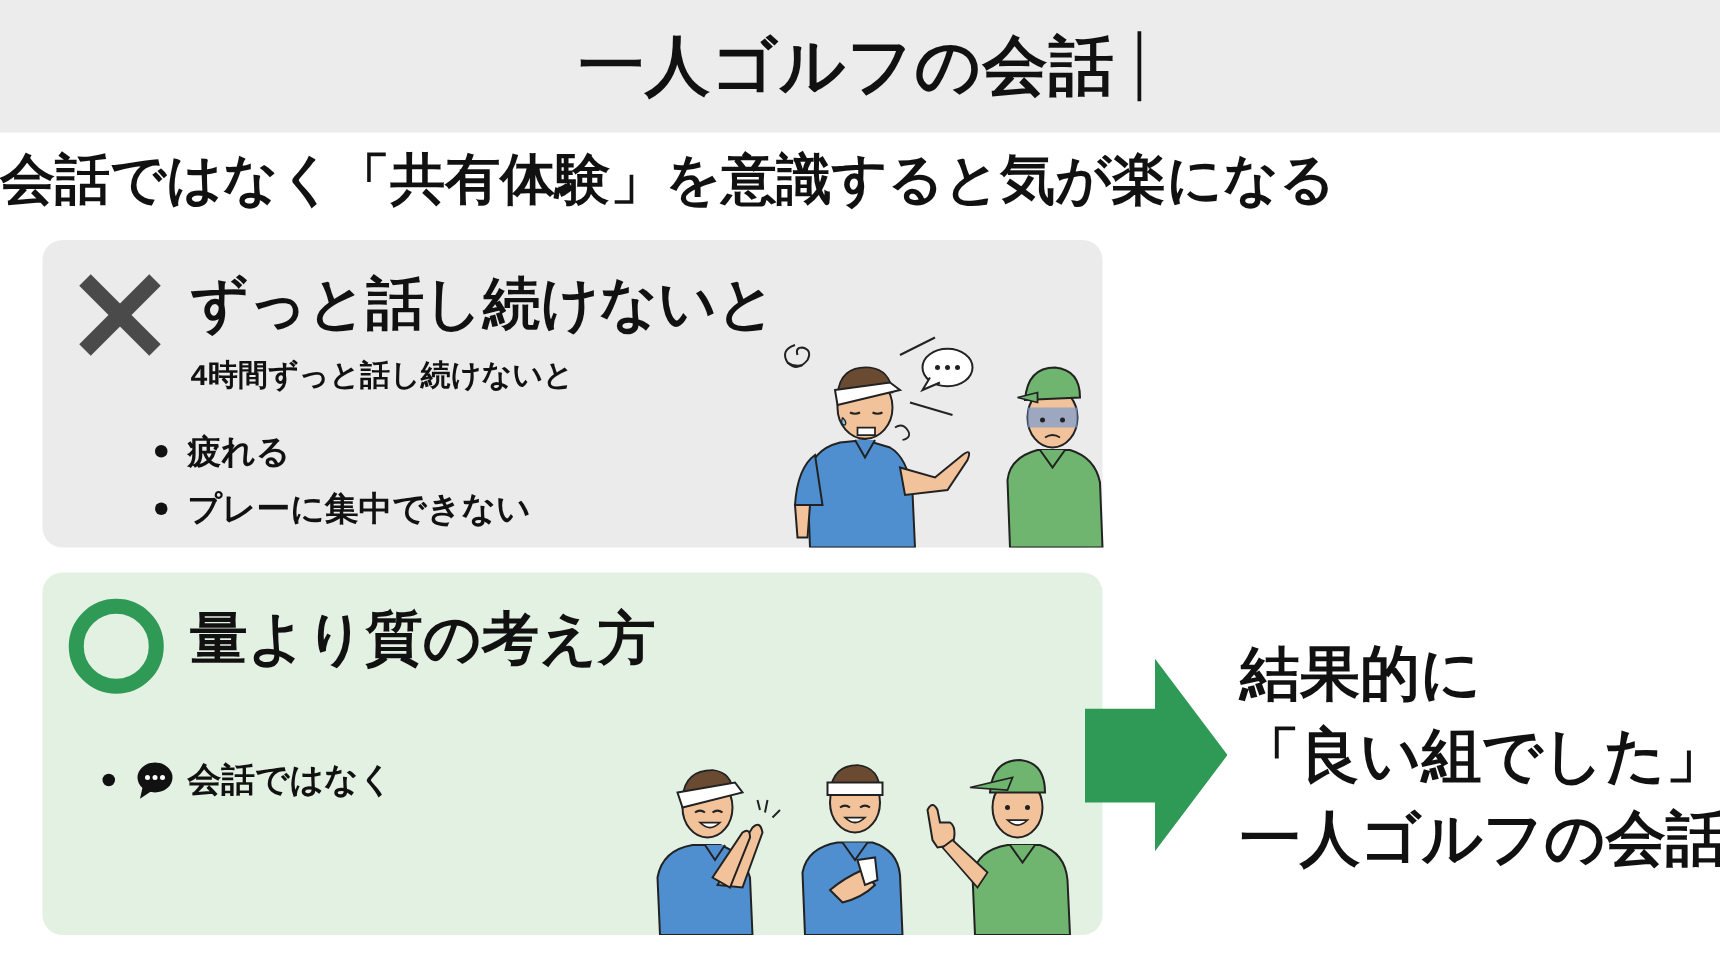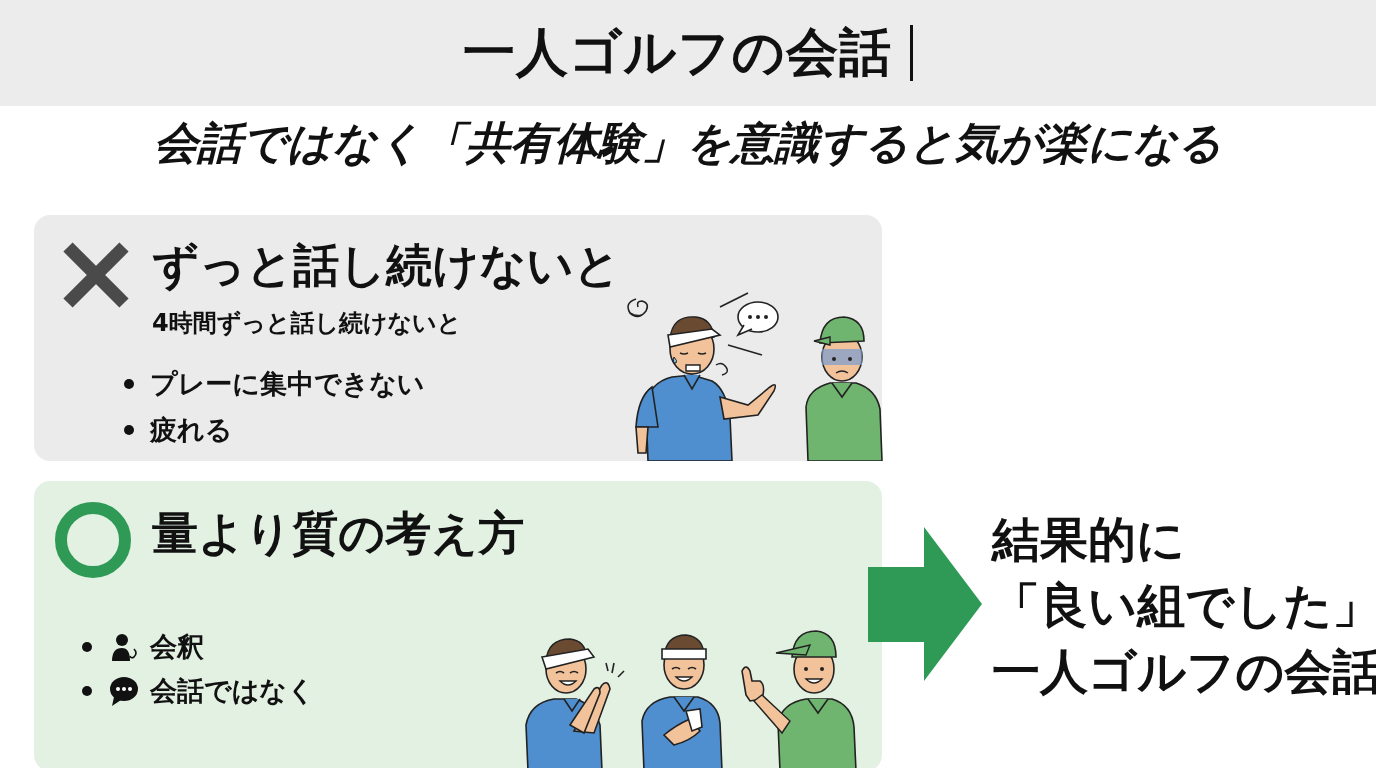--- a/index.html
+++ b/index.html
@@ -13,42 +13,43 @@
     position: absolute; left: 0; top: 0; width: 1376px; height: 106px;
     background: #ececec;
     display: flex; align-items: center; justify-content: center;
   }
   .title-text {
     font-size: 52px; font-weight: bold; letter-spacing: 1px; color: #111;
     display: flex; align-items: center; gap: 18px;
   }
   .title-sep { display: inline-block; width: 3px; height: 56px; background: #111; }
   .subtitle {
-    position: absolute; left: 0; top: 114px; width: 1376px; text-align: center;
-    font-size: 44px; font-weight: bold; color: #111; letter-spacing: 0px; font-style: italic;
+    position: absolute; left: 0; top: 114px; width: 1376px; 
+    font-size: 44px; font-weight: bold; color: #111; letter-spacing: 0px;
   }
   .panel {
-    position: absolute; border-radius: 16px; margin-top: 23px;
+    position: absolute; border-radius: 16px;
   }
   .panel-bad { left: 34px; top: 192px; width: 848px; height: 246px; background: #ebebeb; }
   .panel-good { left: 34px; top: 458px; width: 848px; height: 290px; background: #e3f1e3; }
 
   .mark-x { position: absolute; left: 26px; top: 24px; width: 72px; height: 72px; }
   .mark-o { position: absolute; left: 18px; top: 18px; width: 82px; height: 82px; }
 
   .panel-heading {
     position: absolute; left: 118px; font-size: 46px; font-weight: bold; color: #111;
     white-space: nowrap;
   }
   .panel-bad .panel-heading { top: 20px; }
   .panel-good .panel-heading { top: 22px; }
 
   .panel-desc {
     position: absolute; left: 118px; font-size: 24px; font-weight: bold; color: #111;
     white-space: nowrap;
+    font-family: Liberation Mono, monospace;
   }
   .panel-bad .panel-desc { top: 92px; }
   .panel-good .panel-desc { top: 92px; }
 
   .bullets { position: absolute; list-style: none; margin: 0; padding: 0; }
   .panel-bad .bullets { left: 90px; top: 146px; }
   .panel-good .bullets { left: 48px; top: 144px; }
   .bullets li {
     display: flex; align-items: center; font-size: 27px; font-weight: bold; color: #111;
     height: 44px; white-space: nowrap;
@@ -86,25 +87,25 @@
 <div class="panel panel-bad">
   <svg class="mark-x" viewBox="0 0 72 72">
     <line x1="8" y1="8" x2="64" y2="64" stroke="#4a4a4a" stroke-width="13"></line>
     <line x1="64" y1="8" x2="8" y2="64" stroke="#4a4a4a" stroke-width="13"></line>
   </svg>
   <div class="panel-heading">ずっと話し続けないと</div>
   <div class="panel-desc">4時間ずっと話し続けないと</div>
   <ul class="bullets">
     <li>
       <span class="dot"></span>
-      <span>プレーに集中できない</span>
+      <span>疲れる</span>
     </li>
     <li>
       <span class="dot"></span>
-      <span>疲れる</span>
+      <span>プレーに集中できない</span>
     </li>
   </ul>
 
   <svg class="illus illus-bad" viewBox="0 0 284 184">
 
     <g fill="none" stroke="#222" stroke-width="1.6">
       <path d="M28 22 q-12 4 -6 14 q8 8 16 -2 q4 -8 -4 -10 q-6 0 -4 6"></path>
       <path d="M22 36 q6 4 12 2"></path>
     </g>
 
@@ -144,29 +145,20 @@
     <path d="M228 96 q6 -4 12 0" stroke="#222" stroke-width="1.4" fill="none"></path>
   </svg>
 </div>
 
 <div class="panel panel-good">
   <svg class="mark-o" viewBox="0 0 82 82">
     <circle cx="41" cy="41" r="32" fill="none" stroke="#2e9a55" stroke-width="12"></circle>
   </svg>
   <div class="panel-heading">量より質の考え方</div>
   <ul class="bullets">
-    <li>
-      <span class="dot"></span>
-      <svg class="bicon" viewBox="0 0 32 32">
-        <circle cx="14" cy="9" r="6" fill="#111"></circle>
-        <path d="M4 30 Q4 17 14 17 Q22 17 22 30 Z" fill="#111"></path>
-        <path d="M26 18 q4 4 0 8 q-3 2 -4 -1" fill="none" stroke="#111" stroke-width="1.6"></path>
-      </svg>
-      <span>会釈</span>
-    </li>
     <li>
       <span class="dot"></span>
       <svg class="bicon" viewBox="0 0 32 32">
         <ellipse cx="16" cy="14" rx="14" ry="12" fill="#111"></ellipse>
         <path d="M6 22 L4 31 L13 25 Z" fill="#111"></path>
         <circle cx="10" cy="14" r="2" fill="#fff"></circle>
           <circle cx="16" cy="14" r="2" fill="#fff"></circle>
           <circle cx="22" cy="14" r="2" fill="#fff"></circle>
       </svg>
       <span>会話ではなく</span>

